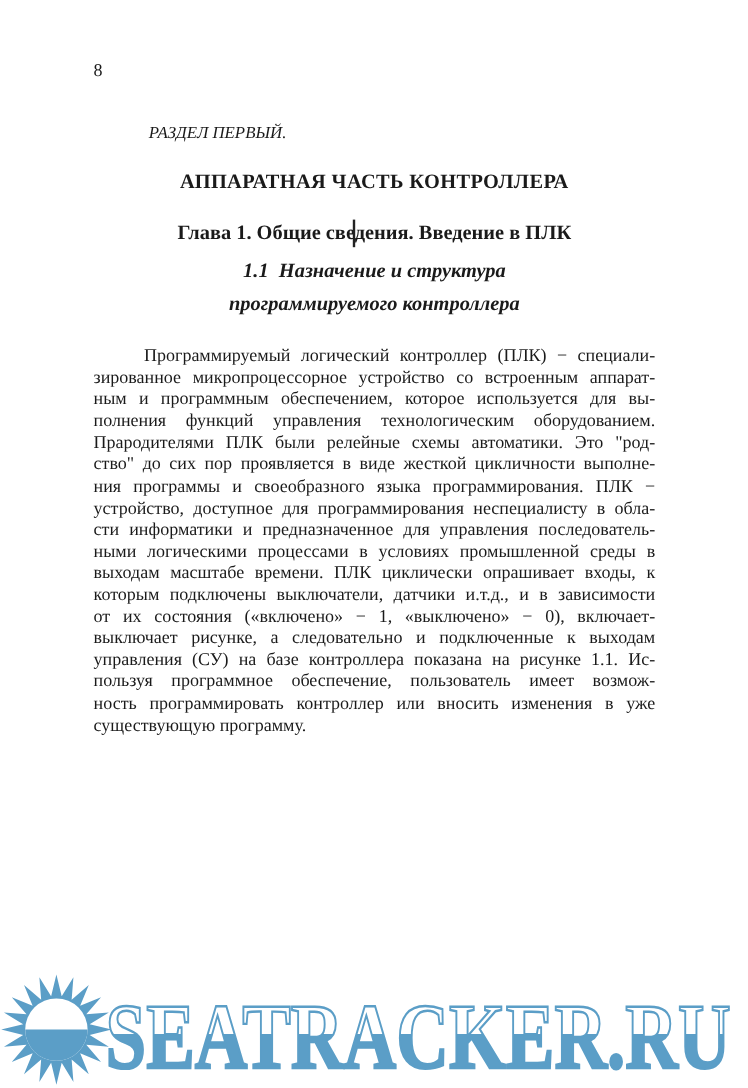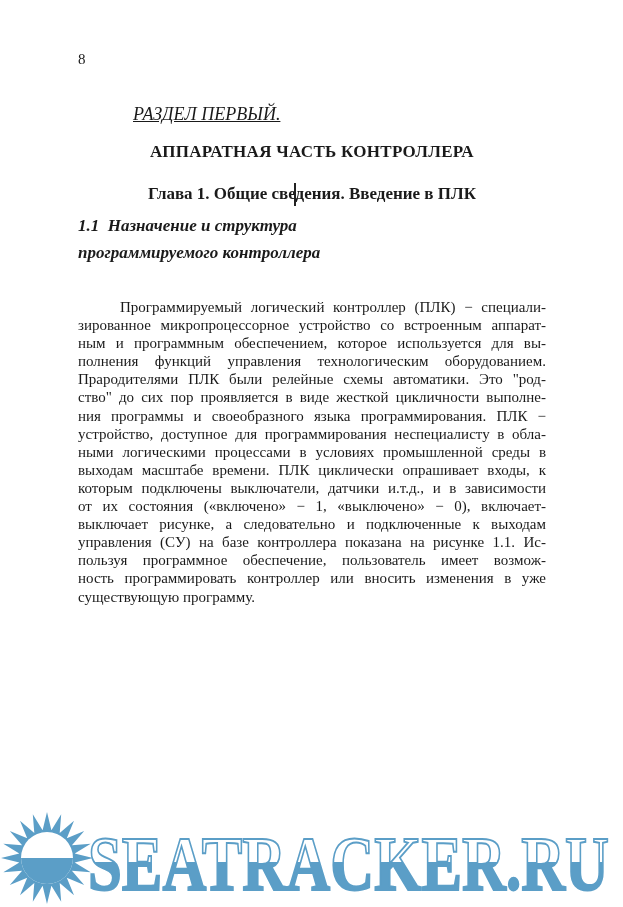--- a/index.html
+++ b/index.html
@@ -16,24 +16,23 @@
   }
 
   .page-number {
     position: absolute;
     left: 78px; top: 51px;
     font-size: 15px;
   }
 
   .h-section {
     position: absolute;
-    left: 133px; top: 104px;
+    left: 124px; top: 104px;
     font-style: italic;
-    font-size: 18px;
-    text-decoration: underline;
+    font-size: 14px;
   }
 
   .h-main {
     position: absolute;
     left: 78px; top: 142px; width: 468px;
     text-align: center;
     font-weight: bold;
     font-size: 17px;
     letter-spacing: 0.3px;
   }
@@ -42,40 +41,39 @@
     position: absolute;
     left: 78px; top: 184px; width: 468px;
     text-align: center;
     font-weight: bold;
     font-size: 17px;
   }
 
   .h-sub {
     position: absolute;
     left: 78px; width: 468px;
-    text-align: left;
+    text-align: center;
     font-weight: bold;
     font-style: italic;
     font-size: 17px;
   }
   .h-sub1 { top: 216px; }
   .h-sub2 { top: 243px; }
 
   .caret {
     position: absolute;
     left: 294px; top: 183px;
     width: 1.5px; height: 23px;
     background: #222222;
   }
 
   .para {
     position: absolute;
     left: 78px; top: 288px; width: 468px;
     font-size: 15px;
-    margin-top: 10px;
   }
   .para-line {
     line-height: 18.1px;
     height: 18.1px;
     text-align: justify;
     text-align-last: justify;
   }
   .para-line:first-child { text-indent: 42px; }
   .para-line:last-child { text-align-last: left; }
 
@@ -110,20 +108,21 @@
 
   <div class="para">
       <div class="para-line">Программируемый логический контроллер (ПЛК) − специали-</div>
       <div class="para-line">зированное микропроцессорное устройство со встроенным аппарат-</div>
       <div class="para-line">ным и программным обеспечением, которое используется для вы-</div>
       <div class="para-line">полнения функций управления технологическим оборудованием.</div>
       <div class="para-line">Прародителями ПЛК были релейные схемы автоматики. Это "род-</div>
       <div class="para-line">ство" до сих пор проявляется в виде жесткой цикличности выполне-</div>
       <div class="para-line">ния программы и своеобразного языка программирования. ПЛК −</div>
       <div class="para-line">устройство, доступное для программирования неспециалисту в обла-</div>
+      <div class="para-line">сти информатики и предназначенное для управления последователь-</div>
       <div class="para-line">ными логическими процессами в условиях промышленной среды в</div>
       <div class="para-line">выходам масштабе времени. ПЛК циклически опрашивает входы, к</div>
       <div class="para-line">которым подключены выключатели, датчики и.т.д., и в зависимости</div>
       <div class="para-line">от их состояния («включено» − 1, «выключено» − 0), включает-</div>
       <div class="para-line">выключает рисунке, а следовательно и подключенные к выходам</div>
       <div class="para-line">управления (СУ) на базе контроллера показана на рисунке 1.1. Ис-</div>
       <div class="para-line">пользуя программное обеспечение, пользователь имеет возмож-</div>
       <div class="para-line">ность программировать контроллер или вносить изменения в уже</div>
       <div class="para-line">существующую программу.</div>
     </div>

